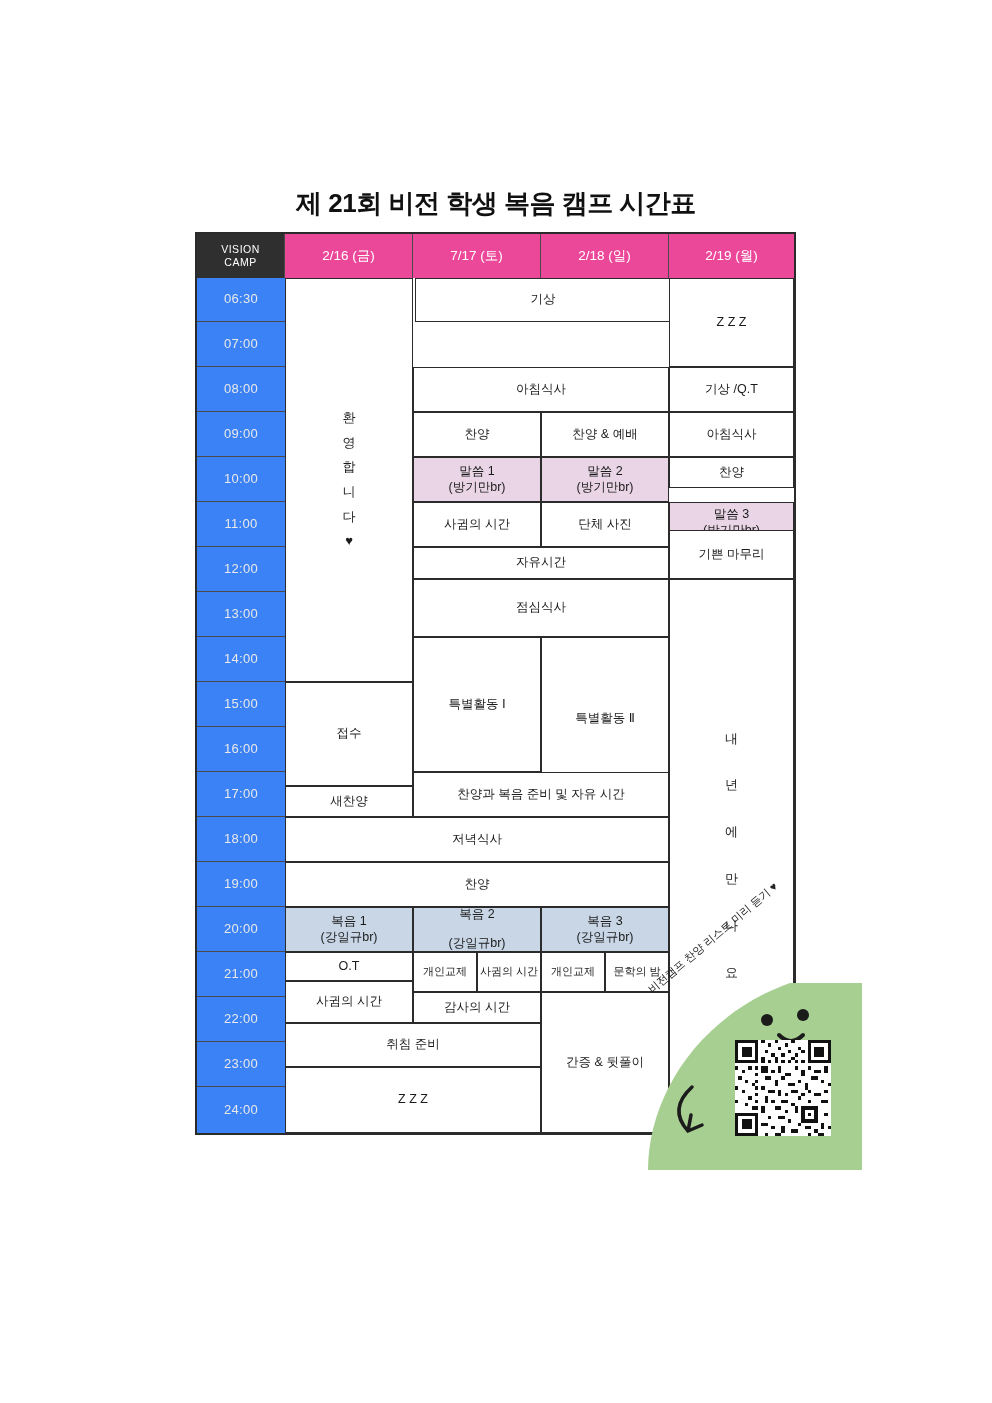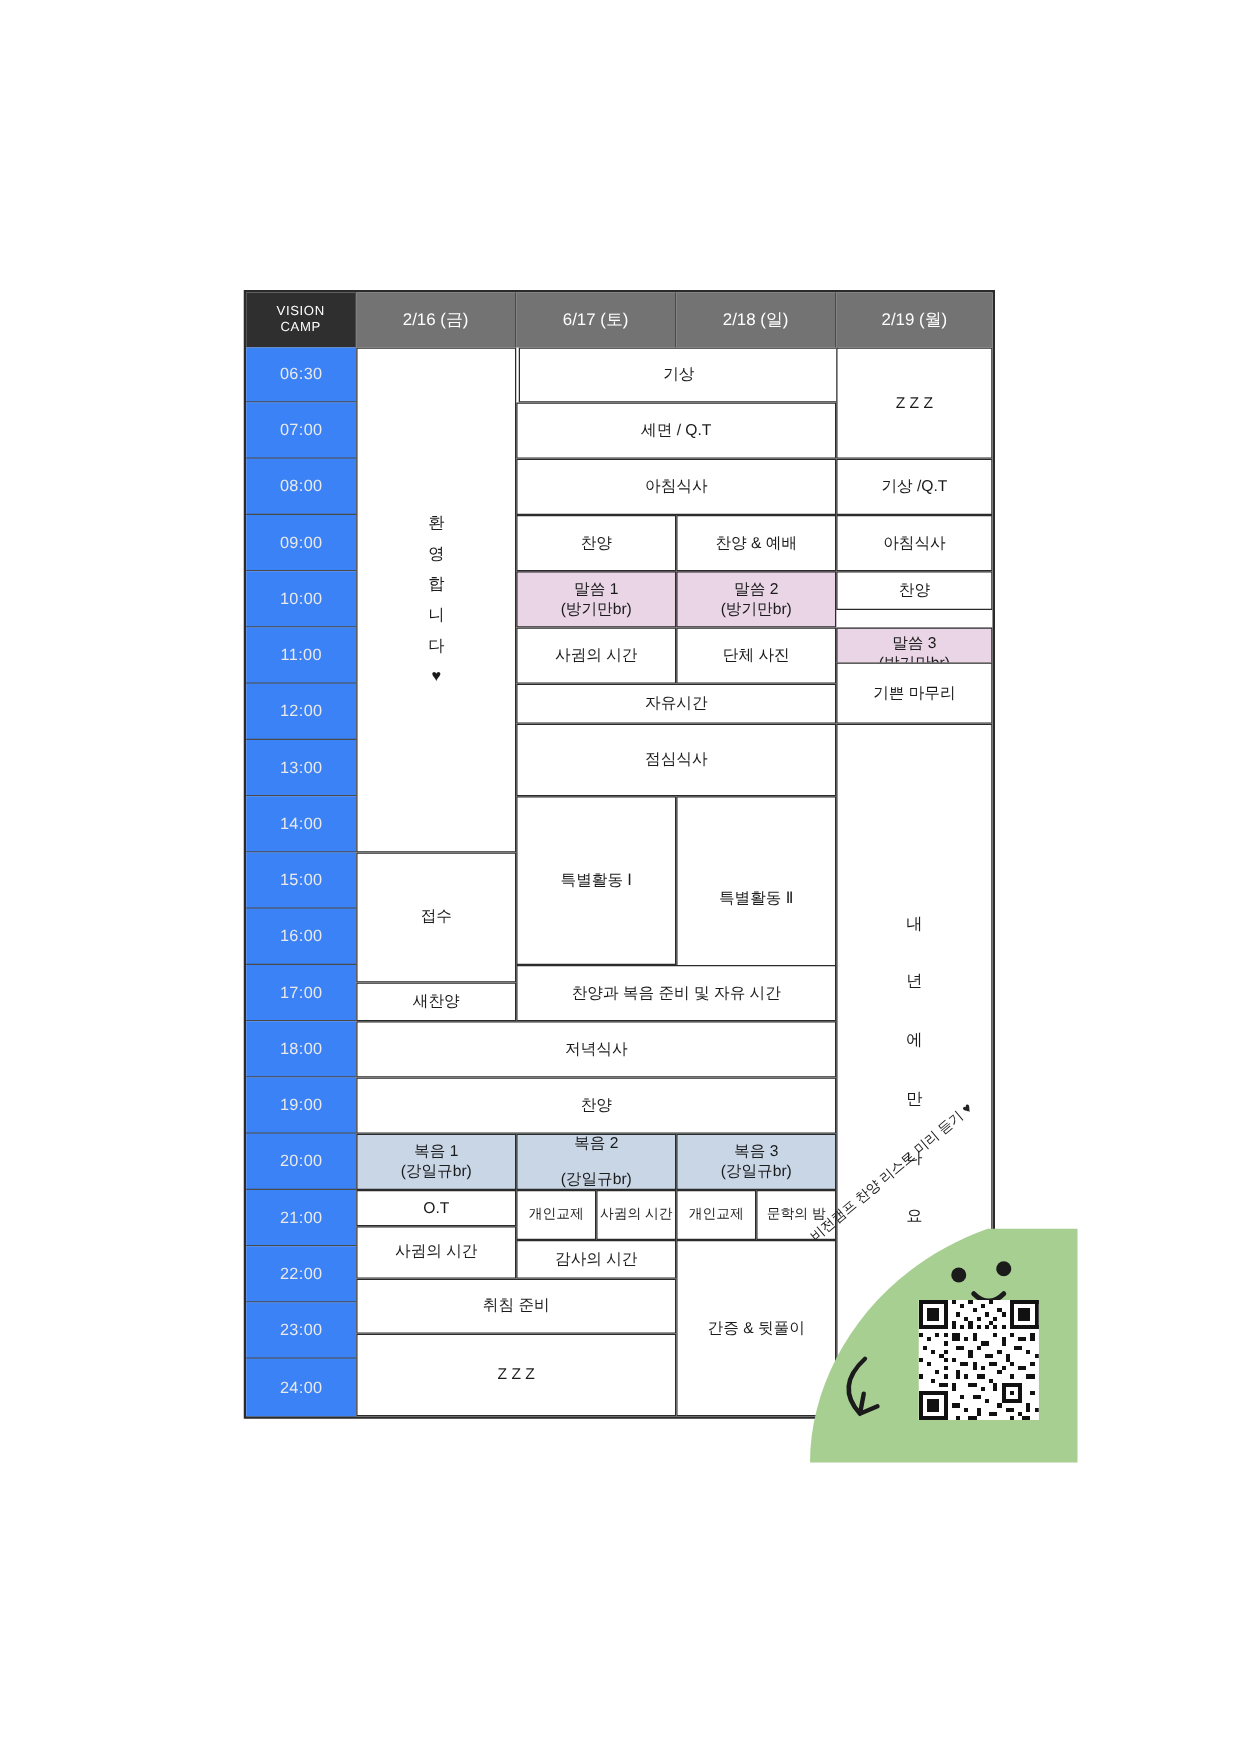--- a/index.html
+++ b/index.html
@@ -39,21 +39,21 @@
     align-items: center;
     justify-content: center;
     text-align: center;
     font-size: 12.5px;
     color: #1b1b1b;
     line-height: 1.25;
     overflow: hidden;
   }
   
   .hdr {
-    background: #737373;
+    background: #ec4899;
     color: #ffffff;
     font-size: 13.5px;
   }
   .hdr-logo {
     background: #2f2f2f;
     color: #ffffff;
     font-size: 10.5px;
     line-height: 1.2;
     letter-spacing: 0.5px;
   }
@@ -99,29 +99,30 @@
     transform: rotate(-40deg);
     transform-origin: left top;
     white-space: nowrap;
   }
 </style>
 </head>
 <body>
 
 <div id="page">
 
+  <div id="title">제 21회 비전 학생 복음 캠프 시간표</div>
 
   <div id="grid">
 
     <div class="cell hdr-logo two" style="left:0;top:0;width:88px;height:44px;border-right:1px solid #4a4a4a;">
       <span>VISION</span>
       <span>CAMP</span>
     </div>
     <div class="cell hdr" style="left:88px;top:0;width:128px;height:44px;border-right:1px solid #4a4a4a;">2/16 (금)</div>
-    <div class="cell hdr" style="left:216px;top:0;width:128px;height:44px;border-right:1px solid #4a4a4a;">6/17 (토)</div>
+    <div class="cell hdr" style="left:216px;top:0;width:128px;height:44px;border-right:1px solid #4a4a4a;">7/17 (토)</div>
     <div class="cell hdr" style="left:344px;top:0;width:128px;height:44px;border-right:1px solid #4a4a4a;">2/18 (일)</div>
     <div class="cell hdr" style="left:472px;top:0;width:125px;height:44px;">2/19 (월)</div>
 
     <div class="cell tcell" style="left:0;top:44px;width:88px;height:44px;">06:30</div>
     <div class="cell tcell" style="left:0;top:88px;width:88px;height:45px;">07:00</div>
     <div class="cell tcell" style="left:0;top:133px;width:88px;height:45px;">08:00</div>
     <div class="cell tcell" style="left:0;top:178px;width:88px;height:45px;">09:00</div>
     <div class="cell tcell" style="left:0;top:223px;width:88px;height:45px;">10:00</div>
     <div class="cell tcell" style="left:0;top:268px;width:88px;height:45px;">11:00</div>
     <div class="cell tcell" style="left:0;top:313px;width:88px;height:45px;">12:00</div>
@@ -144,21 +145,20 @@
       <span>합</span>
       <span>니</span>
       <span>다</span>
       <span>♥</span>
     </div>
     <div class="cell bx" style="left:88px;top:448px;width:128px;height:104px;">접수</div>
     <div class="cell bx" style="left:88px;top:552px;width:128px;height:31px;">새찬양</div>
 
     <div class="cell bx" style="left:218px;top:44px;width:256px;height:44px;">기상</div>
 
-    <div class="cell bx" style="left:216px;top:88px;width:256px;height:45px;">세면 / Q.T</div>
 
     <div class="cell bx" style="left:216px;top:133px;width:256px;height:45px;">아침식사</div>
 
     <div class="cell bx" style="left:216px;top:178px;width:128px;height:45px;">찬양</div>
     <div class="cell bx" style="left:344px;top:178px;width:128px;height:45px;">찬양 &amp; 예배</div>
 
     <div class="cell bx pink two" style="left:216px;top:223px;width:128px;height:45px;">
       <span>말씀 1</span>
       <span>(방기만br)</span>
     </div>

